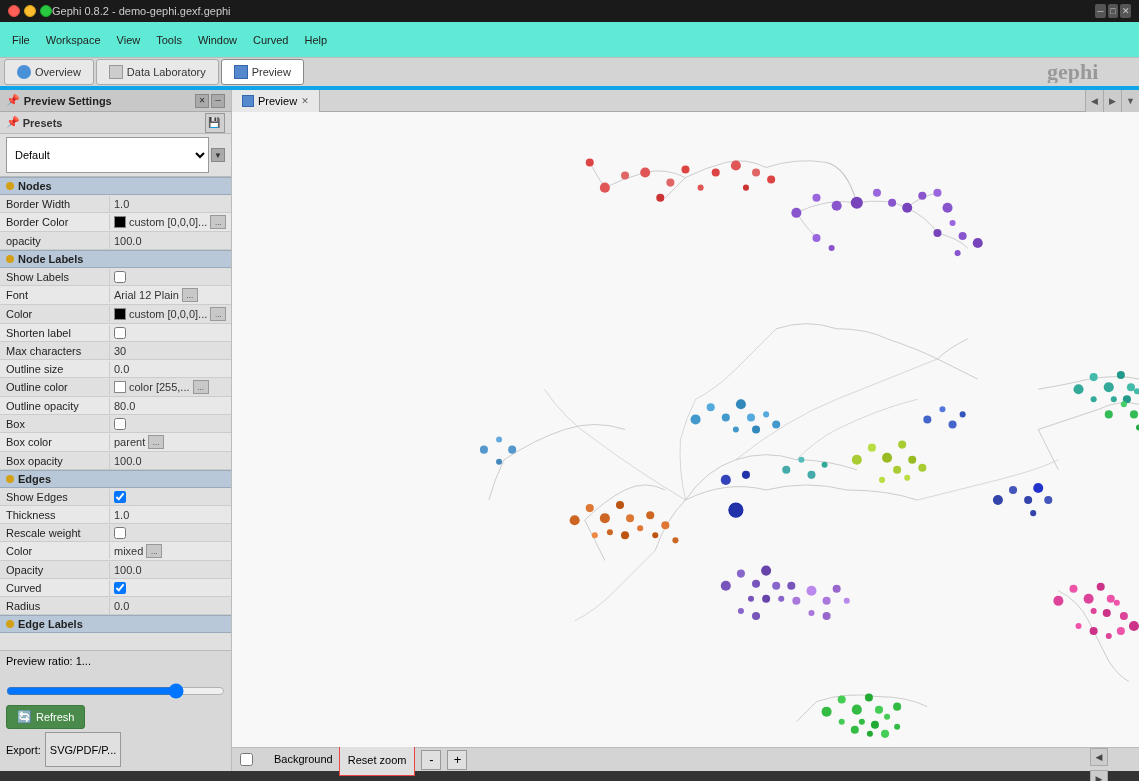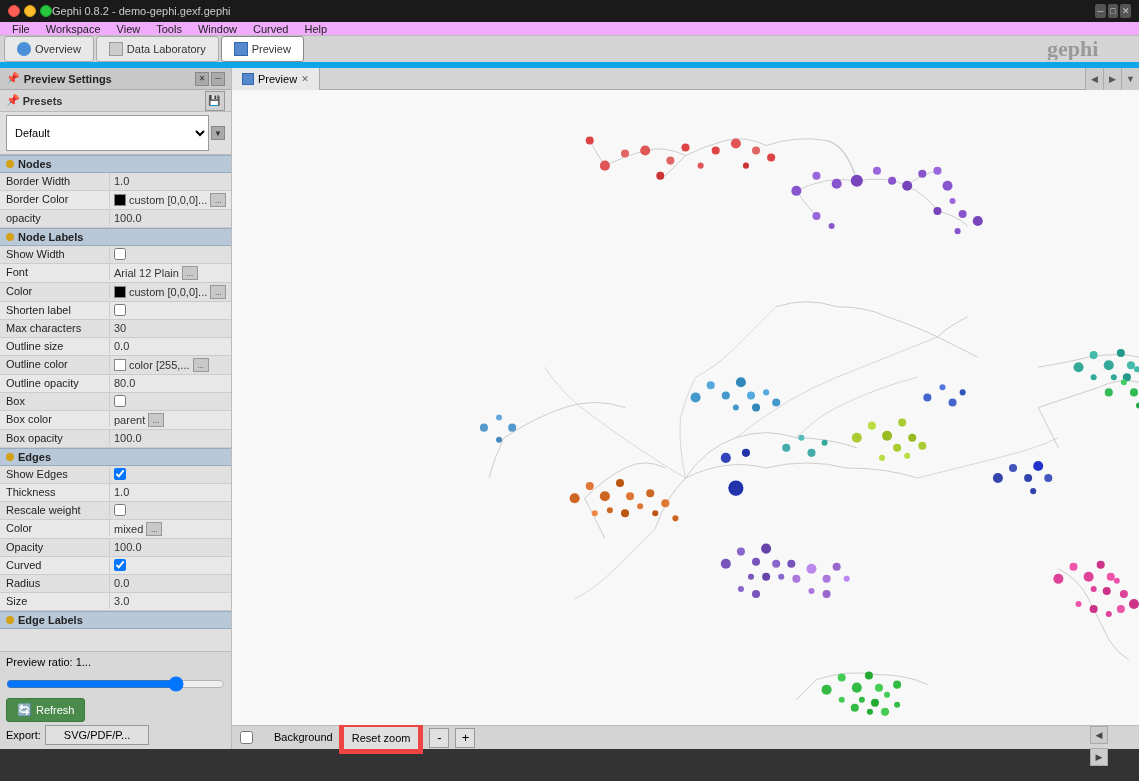--- a/index.html
+++ b/index.html
@@ -14,43 +14,43 @@
       justify-content: space-between;
       padding: 0 8px;
       color: #ccc;
       font-size: 11px;
     }
     .title-bar .title { flex: 1; text-align: left; }
     .win-control { width: 14px; height: 14px; border-radius: 2px; display: flex; align-items: center; justify-content: center; font-size: 9px; cursor: pointer; background: #555; color: #ccc; }
 
     
     .menu-bar {
-      background: #f0abfc;
-      height: 14px;
+      background: #5eead4;
+      height: 36px;
       display: flex;
       align-items: center;
       padding: 0 4px;
       border-bottom: 1px solid #bbb;
     }
     .menu-item {
       padding: 2px 8px;
       cursor: pointer;
       font-size: 11px;
       color: #222;
     }
 
     
     .tab-toolbar {
       background: #d4d4d4;
       height: 32px;
       display: flex;
       align-items: center;
       padding: 3px 4px;
       gap: 2px;
-      border-bottom: 6px solid #0ea5e9;
+      border-bottom: 4px solid #0ea5e9;
     }
     .tab-btn {
       display: flex;
       align-items: center;
       gap: 4px;
       padding: 3px 12px;
       border: 1px solid #aaa;
       border-radius: 3px;
       cursor: pointer;
       font-size: 11px;
@@ -152,21 +152,21 @@
       display: flex;
       align-items: center;
       gap: 4px;
       border-bottom: 1px solid #9ab;
       border-top: 1px solid #9ab;
     }
     .section-header .pin-dot { width: 8px; height: 8px; border-radius: 50%; background: #d4a017; }
 
     .prop-row {
       display: flex;
-      align-items: flex-start;
+      align-items: center;
       border-bottom: 1px solid #ccc;
       min-height: 18px;
       background: #e8e8e8;
     }
     .prop-row:nth-child(even) { background: #e0e0e0; }
     .prop-name {
       width: 110px;
       min-width: 110px;
       padding: 2px 6px;
       font-size: 11px;
@@ -189,21 +189,21 @@
     
     .bottom-controls {
       border-top: 1px solid #bbb;
       padding: 4px 6px;
       background: #d8d8d8;
     }
     .preview-ratio-row {
       display: flex;
       align-items: flex-start;
       gap: 4px;
-      margin-bottom: 8px;
+      margin-bottom: 16px;
       font-size: 11px;
     }
     .refresh-btn {
       display: flex;
       align-items: center;
       gap: 4px;
       padding: 3px 10px;
       background: #4a8a4a;
       border: 1px solid #3a7a3a;
       border-radius: 3px;
@@ -212,26 +212,26 @@
       color: #fff;
       height: 24px;
     }
     .export-row {
       display: flex;
       align-items: center;
       gap: 4px;
       font-size: 11px;
     }
     .export-btn {
-      padding: 2px 18px;
+      padding: 2px 4px;
       background: #e0e0e0;
       border: 1px solid #999;
       cursor: pointer;
       font-size: 11px;
-      height: 20px;
+      height: 35px;
     }
 
     
     .right-area {
       flex: 1;
       display: flex;
       flex-direction: column;
       background: #f0f0f0;
       position: relative;
     }
@@ -271,21 +271,21 @@
       height: 24px;
       background: #d4d4d4;
       border-top: 1px solid #bbb;
       display: flex;
       align-items: center;
       justify-content: space-between;
       padding: 0 8px;
     }
     .status-bar-left { display: flex; align-items: center; gap: 6px; }
     .bg-checkbox { display: flex; align-items: flex-start; gap: 21px; font-size: 11px; }
-    .reset-zoom-btn { padding: 2px 8px; background: #e0e0e0; border: 5px solid #ef4444; cursor: pointer; font-size: 11px; height: 32px; }
+    .reset-zoom-btn { padding: 2px 8px; background: #e0e0e0; border: 1px solid #ef4444; cursor: pointer; font-size: 11px; height: 32px; }
     .zoom-btn { width: 20px; height: 20px; background: #e0e0e0; border: 1px solid #999; cursor: pointer; font-size: 13px; display: flex; align-items: center; justify-content: center; }
     .status-bar-right { display: flex; align-items: center; gap: 4px; font-size: 11px; color: #444; flex-direction: column; }
     .workspace-btn { width: 18px; height: 18px; background: #ccc; border: 1px solid #aaa; display: flex; align-items: center; justify-content: center; font-size: 9px; cursor: pointer; }
 
     
     .graph-svg { position: absolute; top: 0; left: 0; width: 100%; height: 100%; }
 
     .bottom-row { display: flex; gap: 4px; align-items: center; margin-top: 3px; }
   </style>
 </head>
@@ -391,21 +391,21 @@
         <div class="prop-value">
             <span>100.0</span>
           </div>
       </div>
 
       <div class="section-header">
         <span class="pin-dot"></span>
         <span>Node Labels</span>
       </div>
       <div class="prop-row">
-        <div class="prop-name">Show Width</div>
+        <div class="prop-name">Show Labels</div>
         <div class="prop-value">
           <input type="checkbox" class="checkbox-input" style="">
         </div>
       </div>
       <div class="prop-row">
         <div class="prop-name">Font</div>
         <div class="prop-value">
           <span>Arial 12 Plain</span>
           <div class="edit-btn">...</div>
         </div>
@@ -511,26 +511,20 @@
           <input type="checkbox" class="checkbox-input" checked="" style="">
         </div>
       </div>
       <div class="prop-row">
         <div class="prop-name">Radius</div>
         <div class="prop-value">
             <span>0.0</span>
           </div>
       </div>
 
-      <div class="prop-row">
-        <div class="prop-name">Size</div>
-        <div class="prop-value">
-            <span>3.0</span>
-          </div>
-      </div>
 
       <div class="section-header">
         <span class="pin-dot"></span>
         <span>Edge Labels</span>
       </div>
 
     </div>
 
     <div class="bottom-controls">
       <div class="preview-ratio-row">

